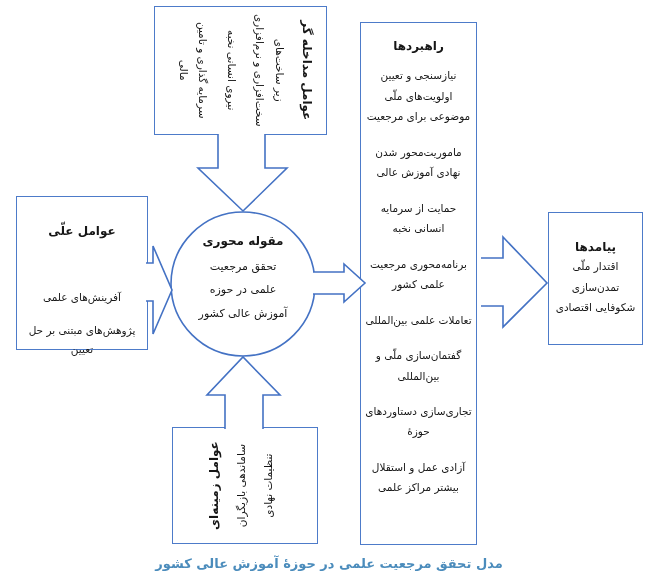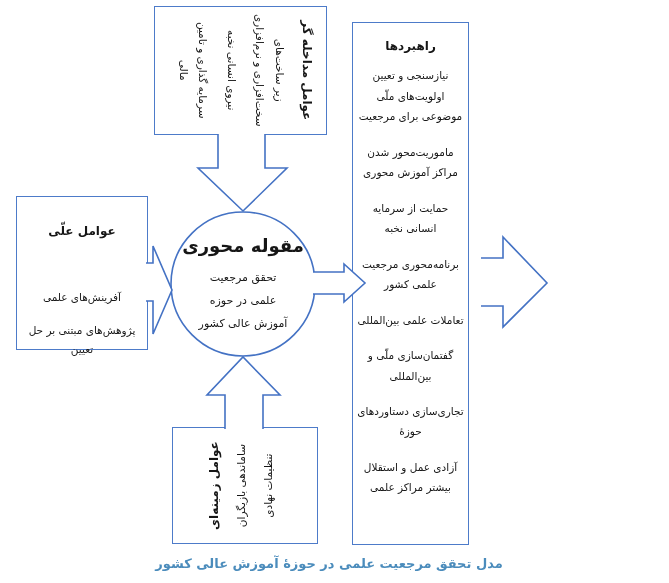--- a/index.html
+++ b/index.html
@@ -20,33 +20,33 @@
   .rot-ccw{transform:rotate(-90deg);width:102px;}
   .rot-cw .ttl,.rot-ccw .ttl{margin-bottom:8px;}
   .rot-cw .itm{margin-bottom:9px;}
   .rot-ccw .itm{margin-bottom:7px;}
   #top-box{left:154px;top:6px;width:173px;height:129px;}
   #left-box{left:16px;top:196px;width:132px;height:154px;padding-top:24px;}
   #left-box .ttl{margin-bottom:1px;}
   #left-box .itm.sp1{margin-bottom:13px;margin-top:47px;}
   #left-box .itm.sp2{margin-bottom:16px;}
   #bottom-box{left:172px;top:427px;width:146px;height:117px;}
-  #strategies-box{left:352px;top:22px;width:117px;height:523px;padding:13px 3px 0 3px;}
+  #strategies-box{left:360px;top:22px;width:117px;height:523px;padding:13px 3px 0 3px;}
   #strategies-box .ttl{margin-bottom:9px;}
   #strategies-box .itm{line-height:1.95;margin-bottom:15px;}
   #outcomes-box{left:548px;top:212px;width:95px;height:133px;padding-top:24px;}
   #outcomes-box .itm{margin-bottom:1px;}
   svg.overlay{position:absolute;left:0;top:0;z-index:5;pointer-events:none;}
   .arrow-stroke{fill:none;stroke:#4472c4;stroke-width:1.6;stroke-linejoin:miter;}
   .arrow-fill{fill:#ffffff;stroke:none;}
   #circle-text{
     position:absolute;left:178px;top:231px;width:130px;z-index:6;
     text-align:center;direction:rtl;
   }
-  #circle-text .ttl{font-size:18px;margin:0 0 4px 0;}
+  #circle-text .ttl{font-size:12px;margin:0 0 4px 0;}
   #circle-text p.ln{font-size:11px;line-height:2.1;margin:0;}
   #caption{
     position:absolute;left:0;top:556px;width:562px;text-align:center;
     direction:rtl;font-size:13px;font-weight:bold;color:#4b8cbc;z-index:2;margin-left:48px;
   }
 </style>
 </head>
 <body>
 
 <div class="canvas">
@@ -70,29 +70,35 @@
     <div class="rot-ccw">
       <p class="ttl">عوامل زمینه‌ای</p>
       <p class="itm">ساماندهی بازیگران</p>
       <p class="itm">تنظیمات نهادی</p>
     </div>
   </div>
 
   <div class="box" id="strategies-box">
     <p class="ttl">راهبردها</p>
     <p class="itm">نیازسنجی و تعیین اولویت‌های ملّی موضوعی برای مرجعیت</p>
-    <p class="itm">ماموریت‌محور شدن مراکز آموزش محوری</p>
+    <p class="itm">ماموریت‌محور شدن نهادی آموزش عالی</p>
     <p class="itm">حمایت از سرمایه انسانی نخبه</p>
     <p class="itm">برنامه‌محوری مرجعیت علمی کشور</p>
     <p class="itm">تعاملات علمی بین‌المللی</p>
     <p class="itm">گفتمان‌سازی ملّی و بین‌المللی</p>
     <p class="itm">تجاری‌سازی دستاوردهای حوزۀ</p>
     <p class="itm">آزادی عمل و استقلال بیشتر مراکز علمی</p>
   </div>
 
+  <div class="box" id="outcomes-box">
+    <p class="ttl">پیامدها</p>
+    <p class="itm">اقتدار ملّی</p>
+    <p class="itm">تمدن‌سازی</p>
+    <p class="itm">شکوفایی اقتصادی</p>
+  </div>
 
   <svg class="overlay" width="669" height="583" viewBox="0 0 669 583">
 
     <circle cx="243" cy="284" r="72" fill="#ffffff" stroke="#4472c4" stroke-width="1.6"></circle>
 
     <polygon class="arrow-fill" points="218,132 218,168 198,168 243,211 287,168 265,168 265,132"></polygon>
     <path class="arrow-stroke" d="M218,134 L218,168 L198,168 L243,211 L287,168 L265,168 L265,134"></path>
 
     <polygon class="arrow-fill" points="225,429 225,395 207,395 243,357 280,395 263,395 263,429"></polygon>
     <path class="arrow-stroke" d="M225,429 L225,395 L207,395 L243,357 L280,395 L263,395 L263,429"></path>

